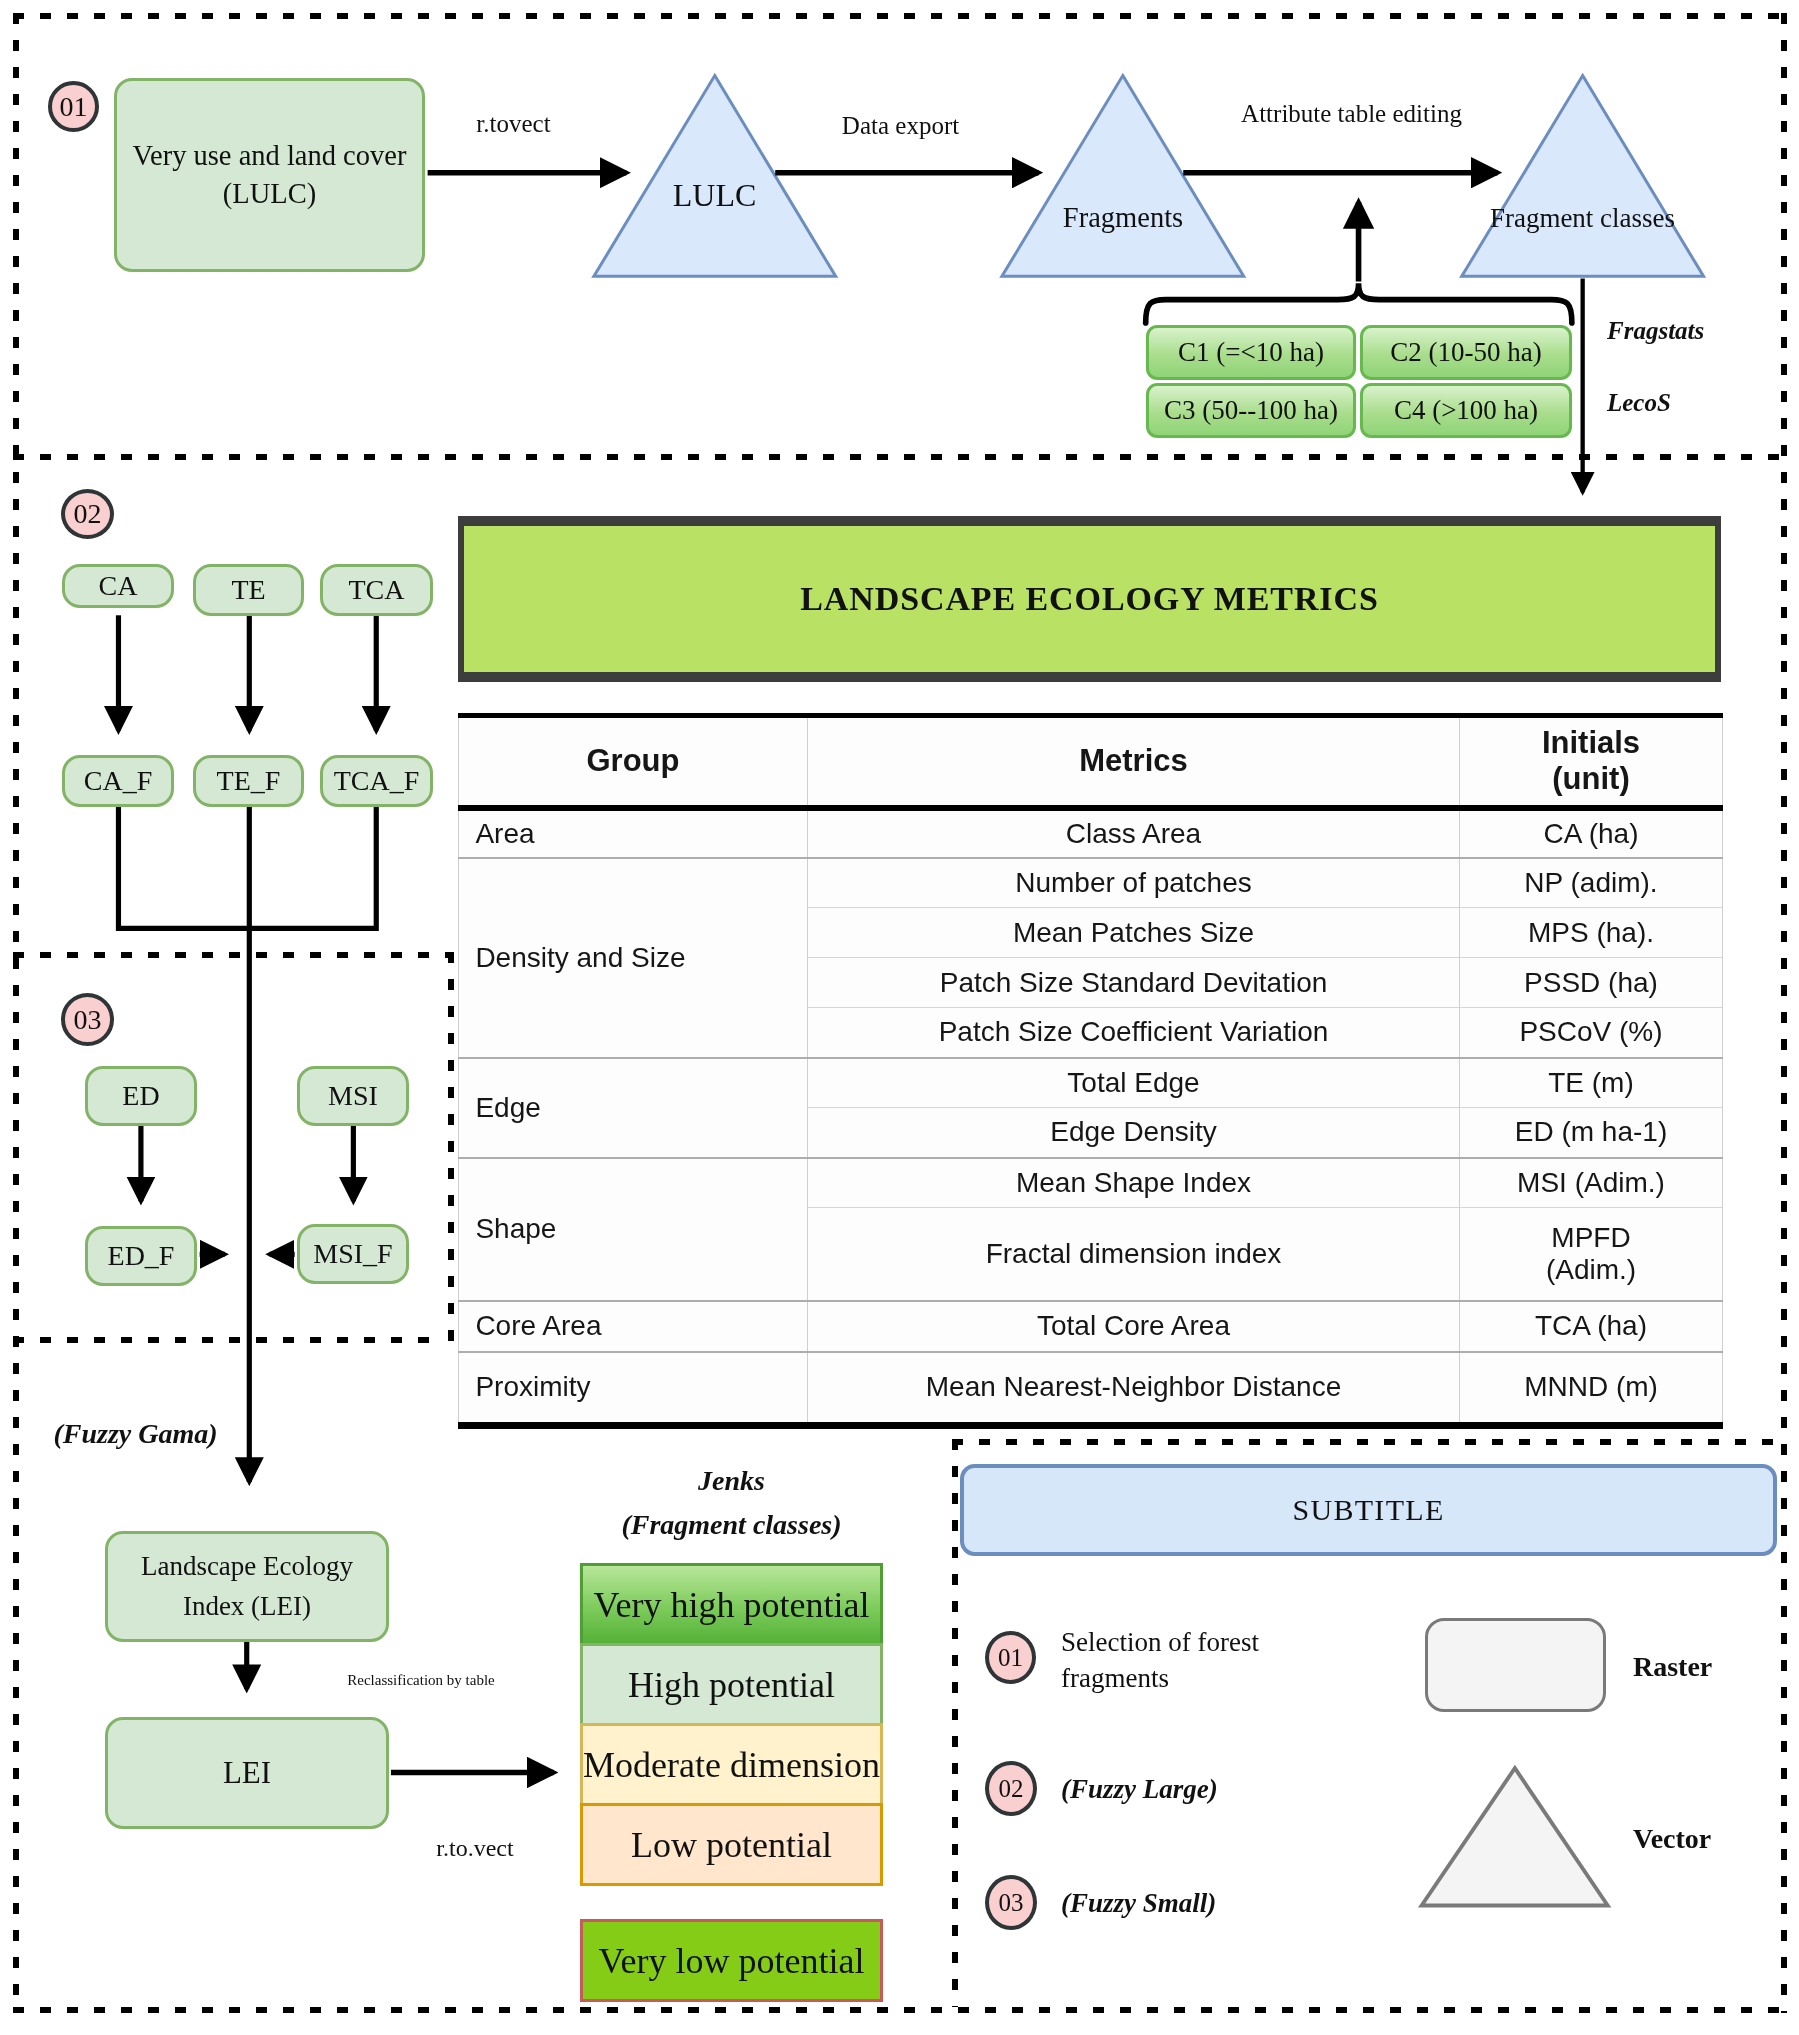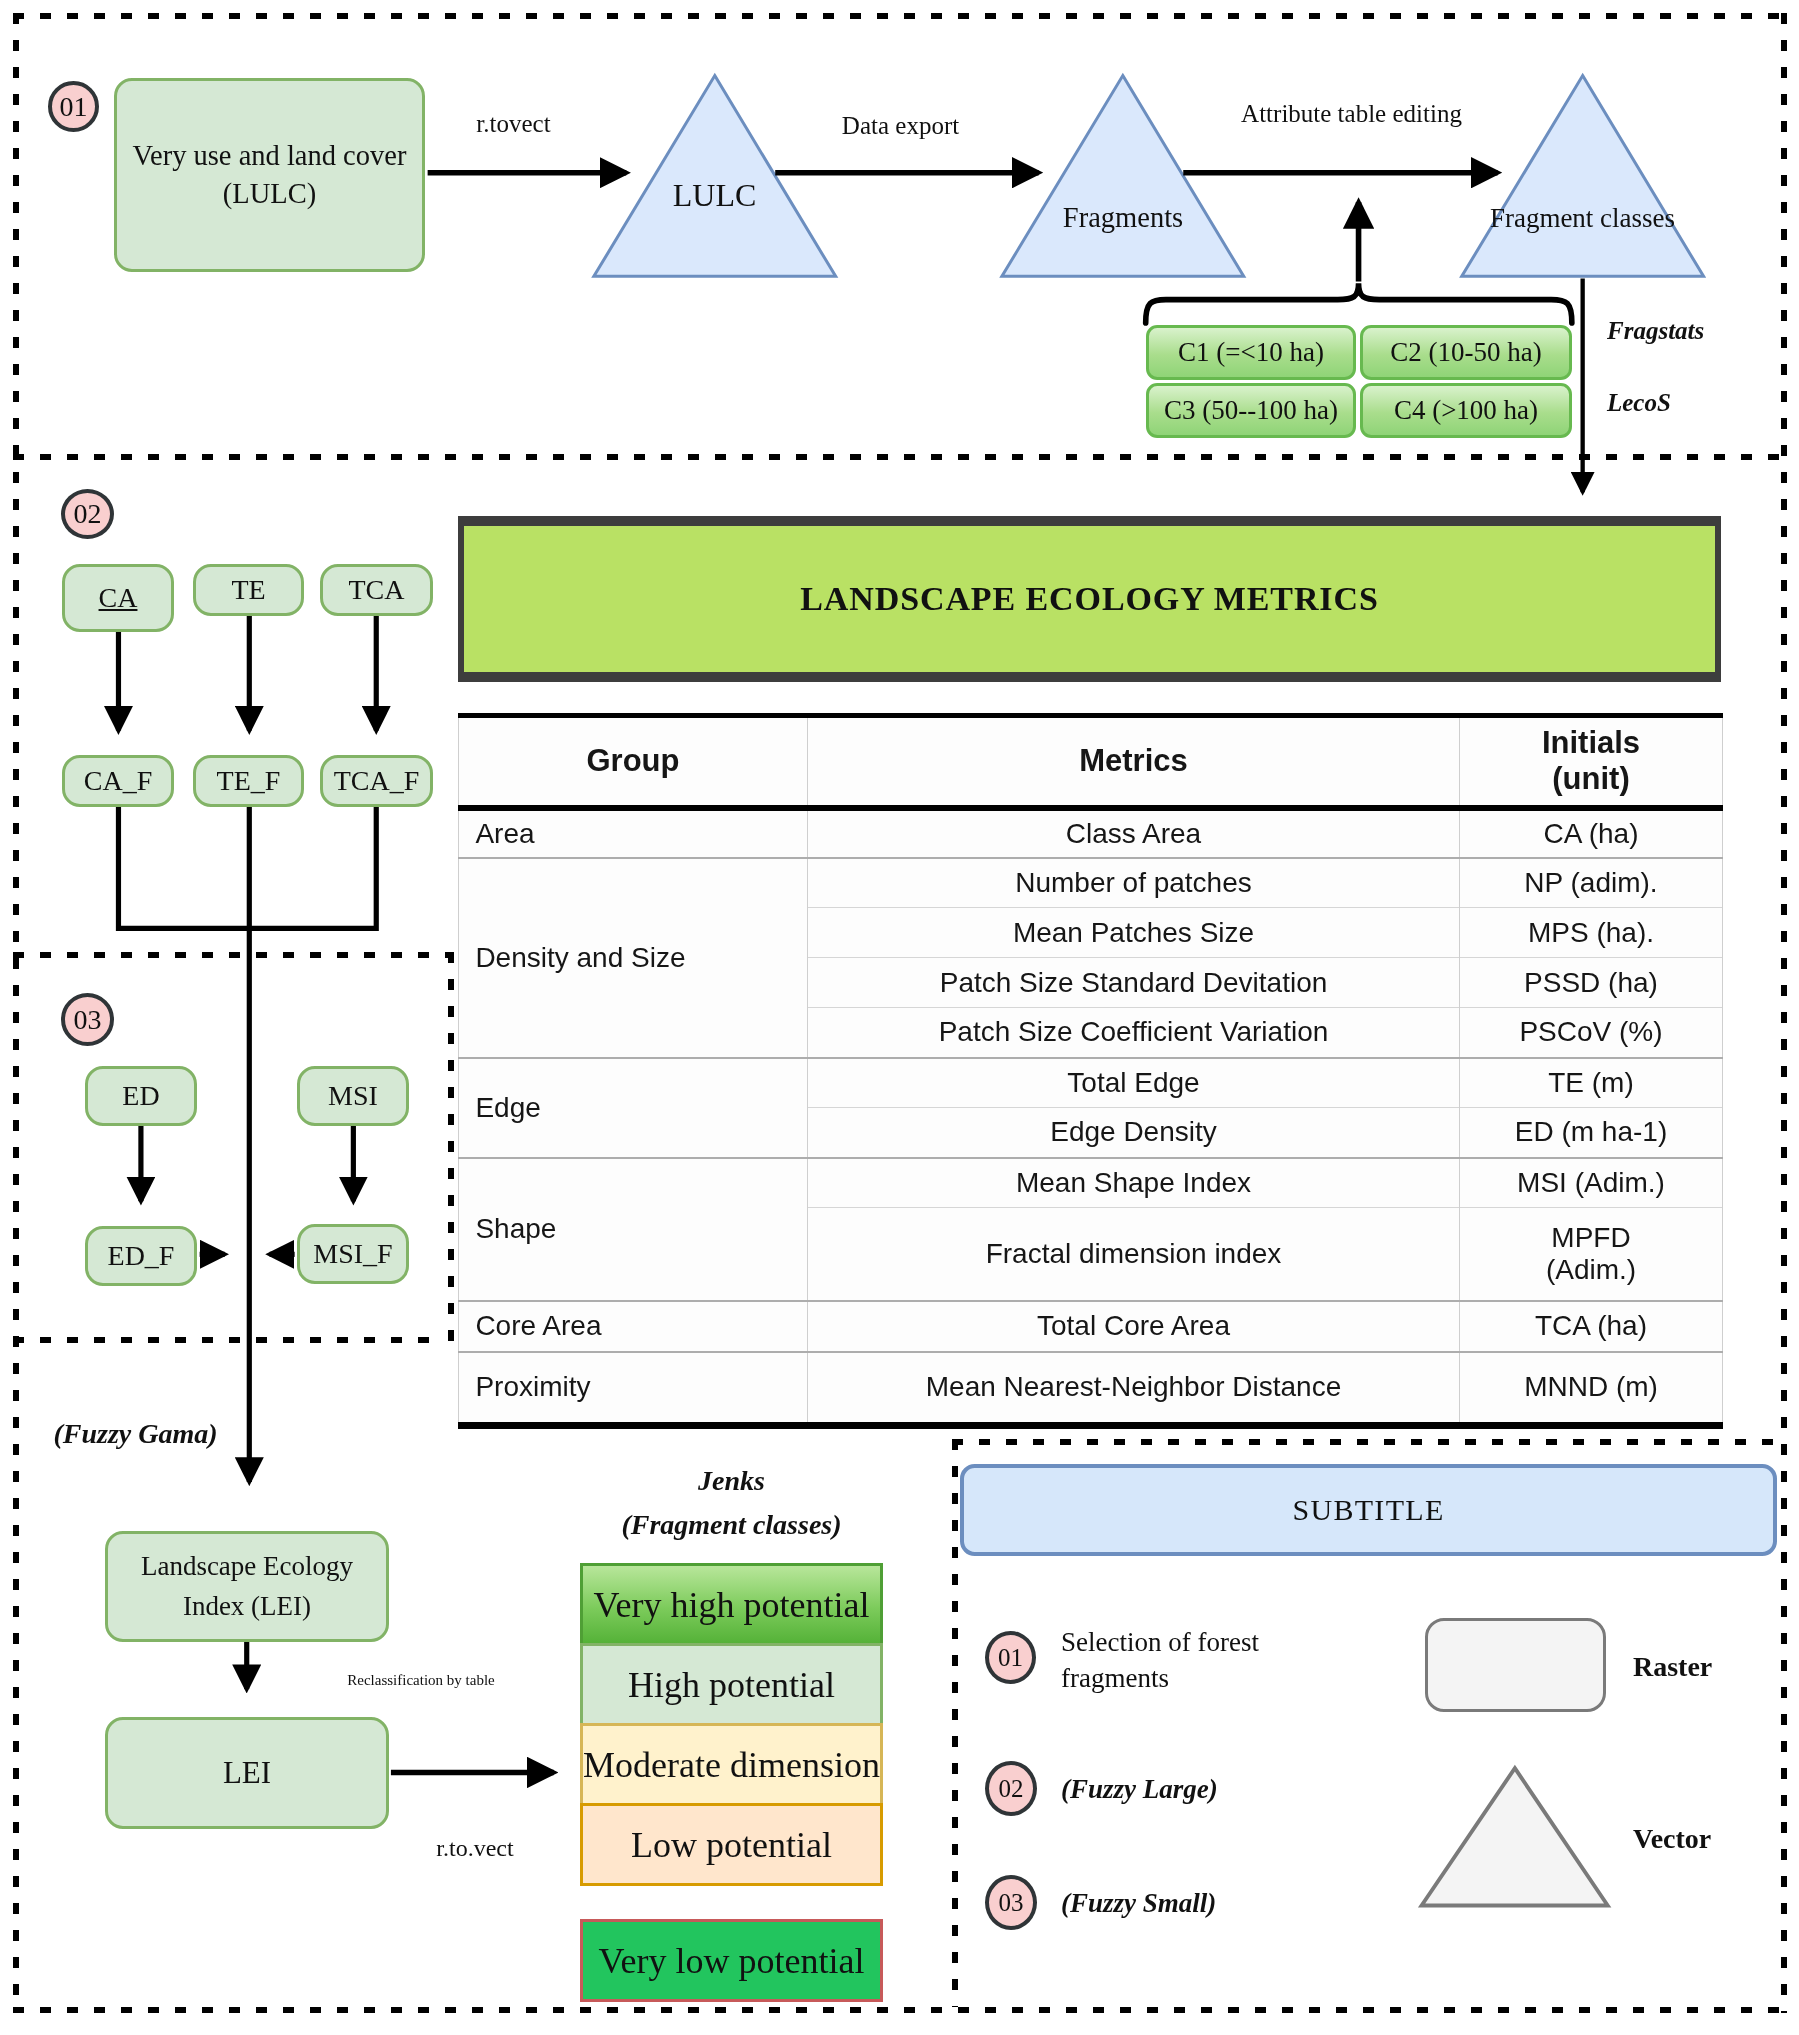--- a/index.html
+++ b/index.html
@@ -31,21 +31,21 @@
   #mtable td.group{text-align:left;padding-left:16.4px;}
   #mtable tr.gsep td{border-top:2.2px solid #adadad;}
   .narrow{display:inline-block;max-width:155px;}
   
   .jrow{width:303px;height:83px;border:3px solid;box-sizing:border-box;margin-top:-3px;
         display:flex;align-items:center;justify-content:center;font-size:36px;}
   .j0{background:linear-gradient(180deg,#b8e69a 0%,#7ccb5b 55%,#55b238 100%);border-color:#4f9f35;margin-top:0;}
   .j1{background:#d5e8d4;border-color:#82b366;}
   .j2{background:#fff2cc;border-color:#d6b656;}
   .j3{background:#ffe6cc;border-color:#d79b00;}
-  .j4{background:#22c55e;border-color:#c75a5a;margin-top:33px;}
+  .j4{background:#84cc16;border-color:#c75a5a;margin-top:33px;}
   #subtitle{background:#d6e7fa;border:4.3px solid #6c8ebf;border-radius:14.7px;box-sizing:border-box;
             font-size:30px;letter-spacing:1.3px;}
   #rastericon{background:#f4f4f4;border:3.9px solid #7a7a7a;border-radius:19px;box-sizing:border-box;}
 </style>
 </head>
 <body>
 
 <div id="page">
 
   <svg class="abs" style="left:0;top:0;" width="1800" height="2035" viewBox="0 0 4168 4713">
@@ -188,21 +188,21 @@
       </tr>
       <tr class="gsep" style="height:74px;">
         <td class="group">Proximity</td>
         <td>Mean Nearest-Neighbor Distance</td>
         <td>MNND (m)</td>
       </tr>
     </tbody>
   </table>
 
   <div class="abs badge ctr" style="left:61px;top:489px;width:53px;height:50px;">02</div>
-  <div class="abs gbox ctr" style="left:62px;top:564px;width:112px;height:68px;font-size:28px;text-decoration:underline;">CA</div>
+  <div class="abs gbox ctr" style="left:62px;top:564px;width:112px;height:44px;font-size:28px;">CA</div>
   <div class="abs gbox ctr" style="left:193px;top:564px;width:111px;height:52px;font-size:28px;">TE</div>
   <div class="abs gbox ctr" style="left:320px;top:564px;width:113px;height:52px;font-size:28px;">TCA</div>
   <div class="abs gbox ctr" style="left:62px;top:755px;width:112px;height:52px;font-size:28px;">CA_F</div>
   <div class="abs gbox ctr" style="left:193px;top:755px;width:111px;height:52px;font-size:28px;">TE_F</div>
   <div class="abs gbox ctr" style="left:320px;top:755px;width:113px;height:52px;font-size:28px;">TCA_F</div>
 
   <div class="abs badge ctr" style="left:61px;top:993px;width:53px;height:53px;">03</div>
   <div class="abs gbox ctr" style="left:85px;top:1066px;width:112px;height:60px;font-size:28px;">ED</div>
   <div class="abs gbox ctr" style="left:297px;top:1066px;width:112px;height:60px;font-size:28px;">MSI</div>
   <div class="abs gbox ctr" style="left:85px;top:1226px;width:112px;height:60px;font-size:28px;">ED_F</div>

